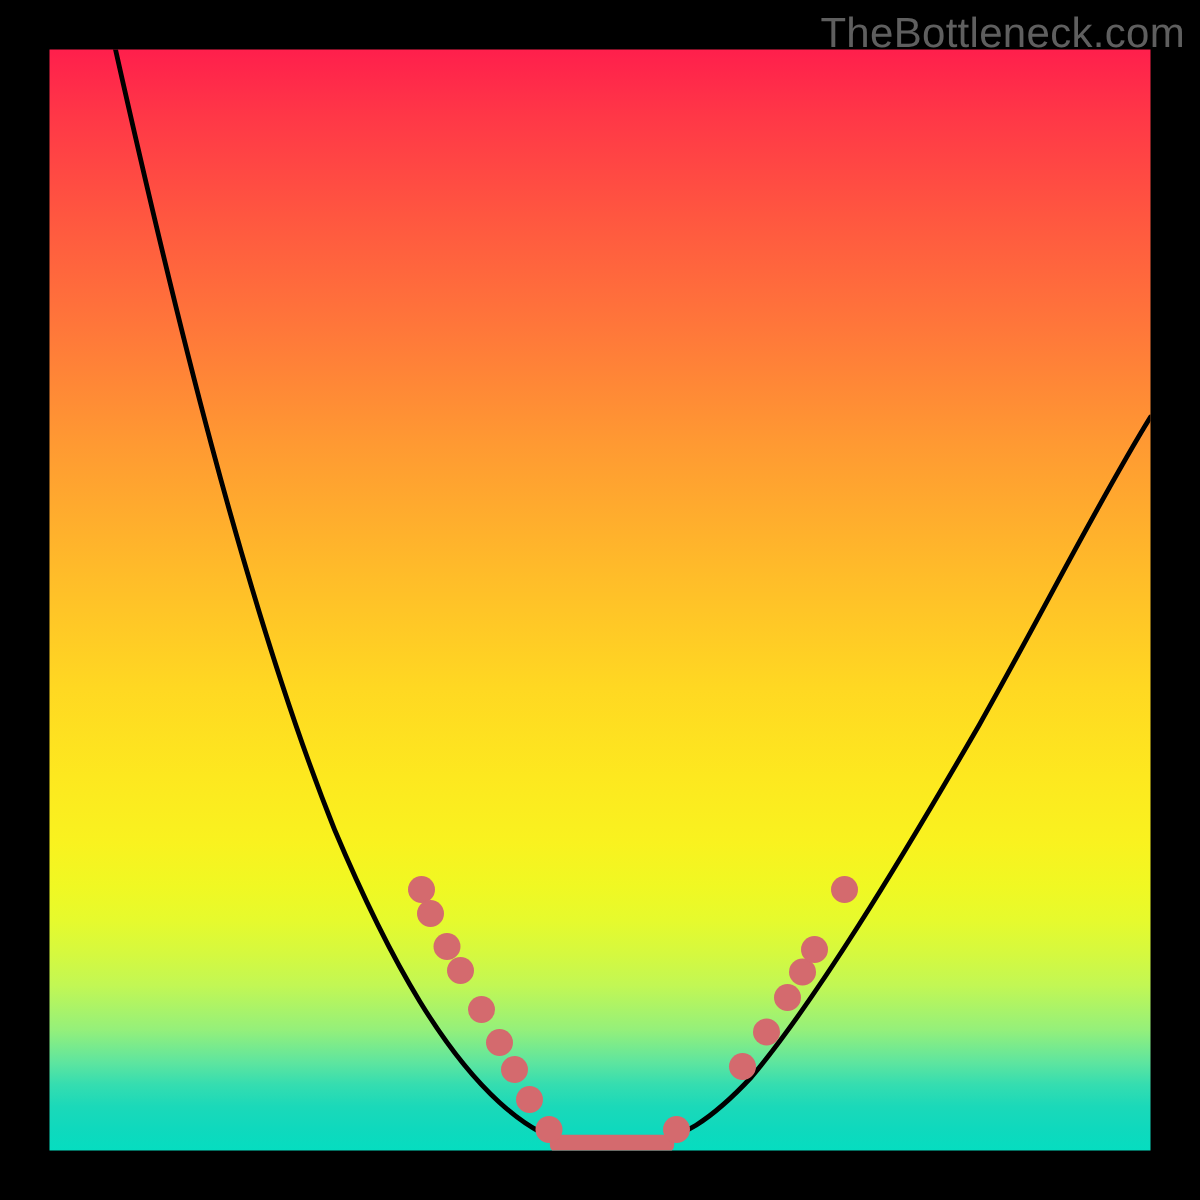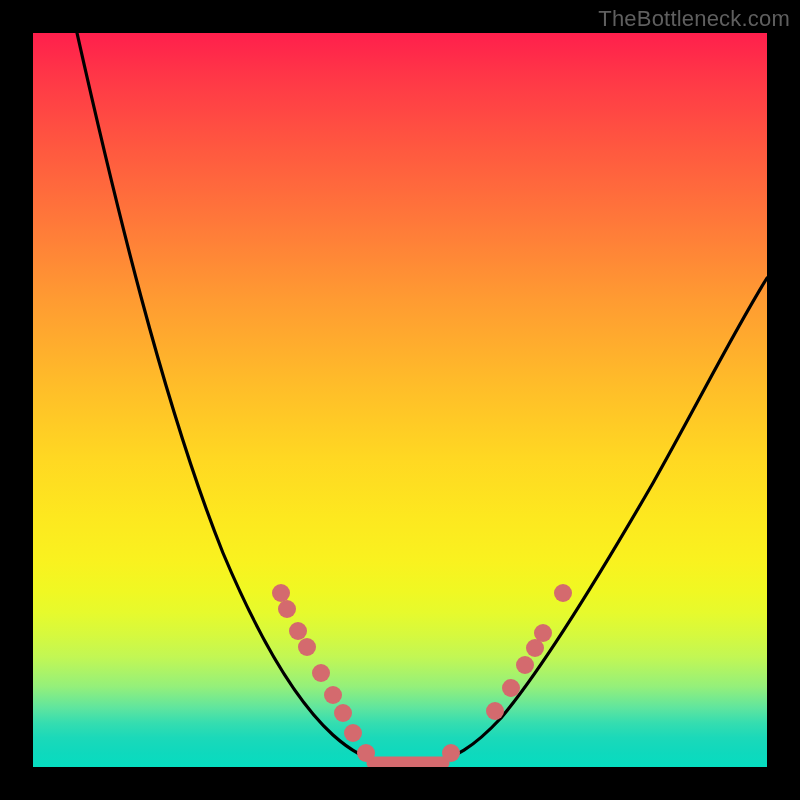--- a/index.html
+++ b/index.html
@@ -9,21 +9,21 @@
     width: 800px;
     height: 800px;
     background: #000;
   }
   .watermark {
     position: absolute;
     top: 6px;
     right: 10px;
     color: #5f5f5f;
     font-family: Arial, Helvetica, sans-serif;
-    font-size: 22px;
+    font-size: 28px;
     font-weight: 500;
     letter-spacing: 0.2px;
     z-index: 10;
   }
   .plot-area {
     position: absolute;
     left: 33px;
     top: 33px;
     width: 734px;
     height: 734px;

